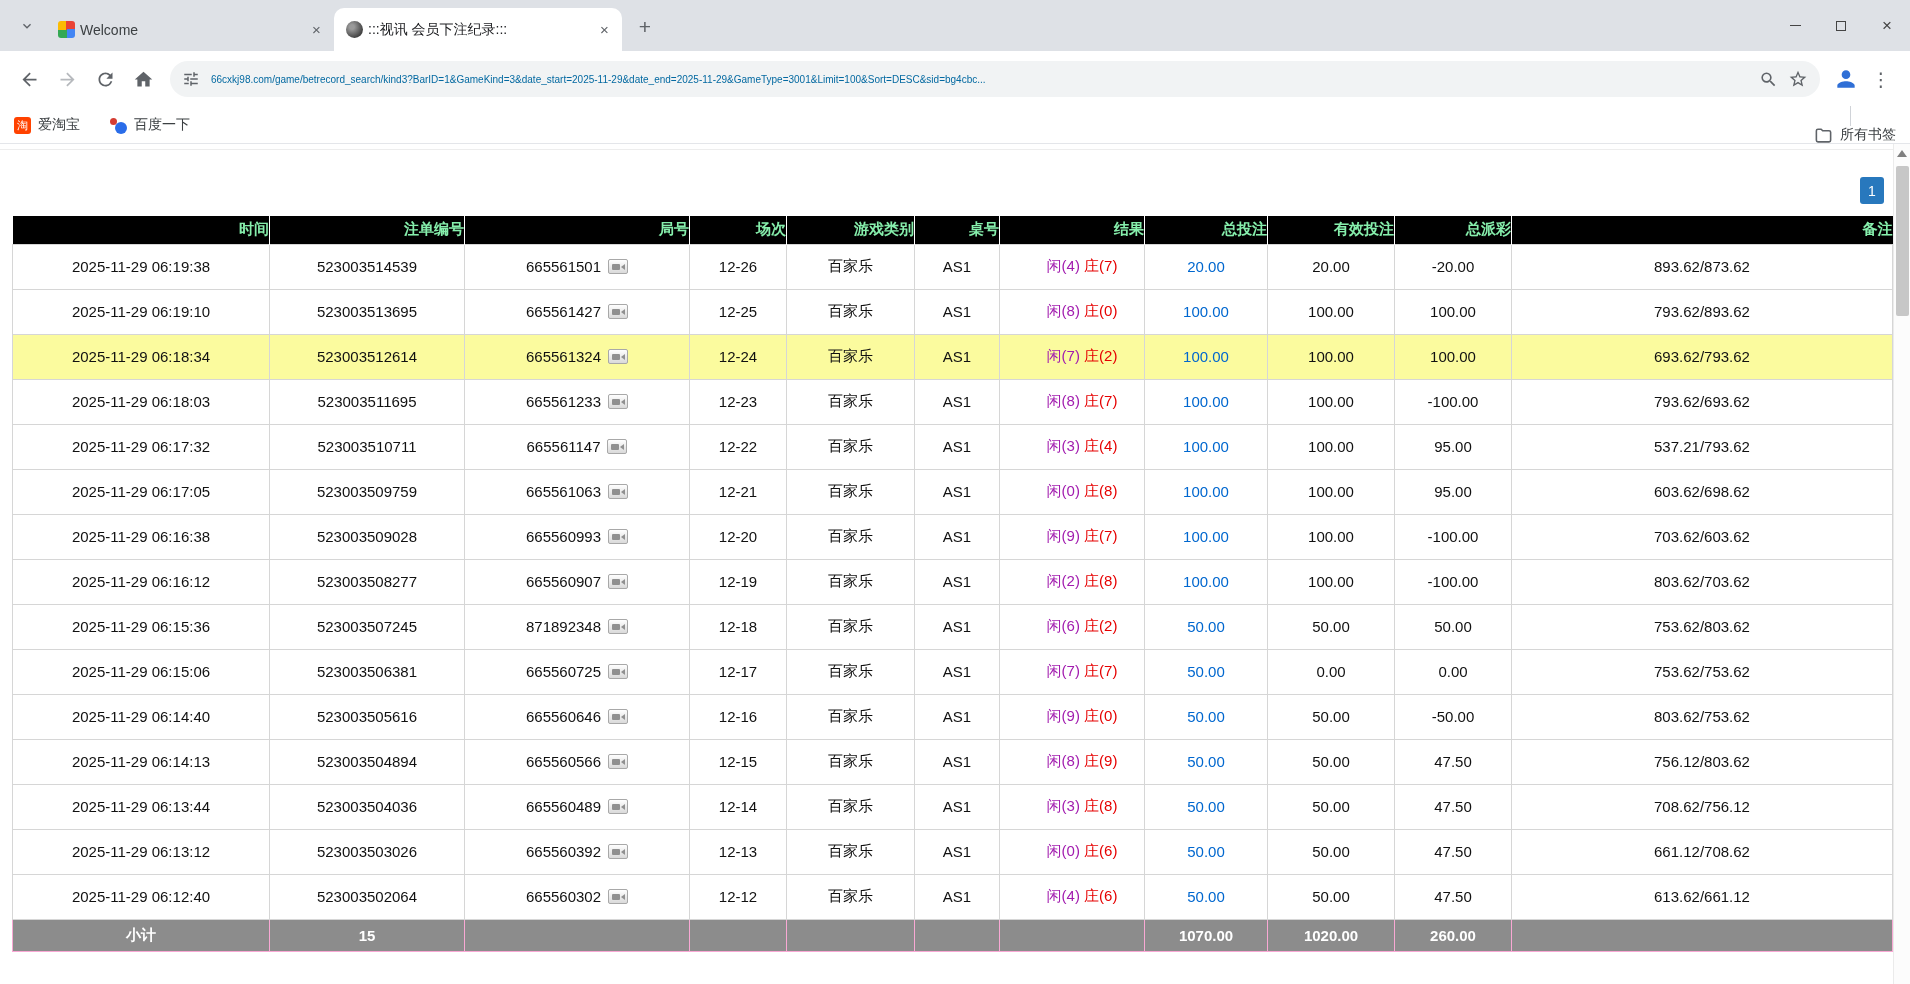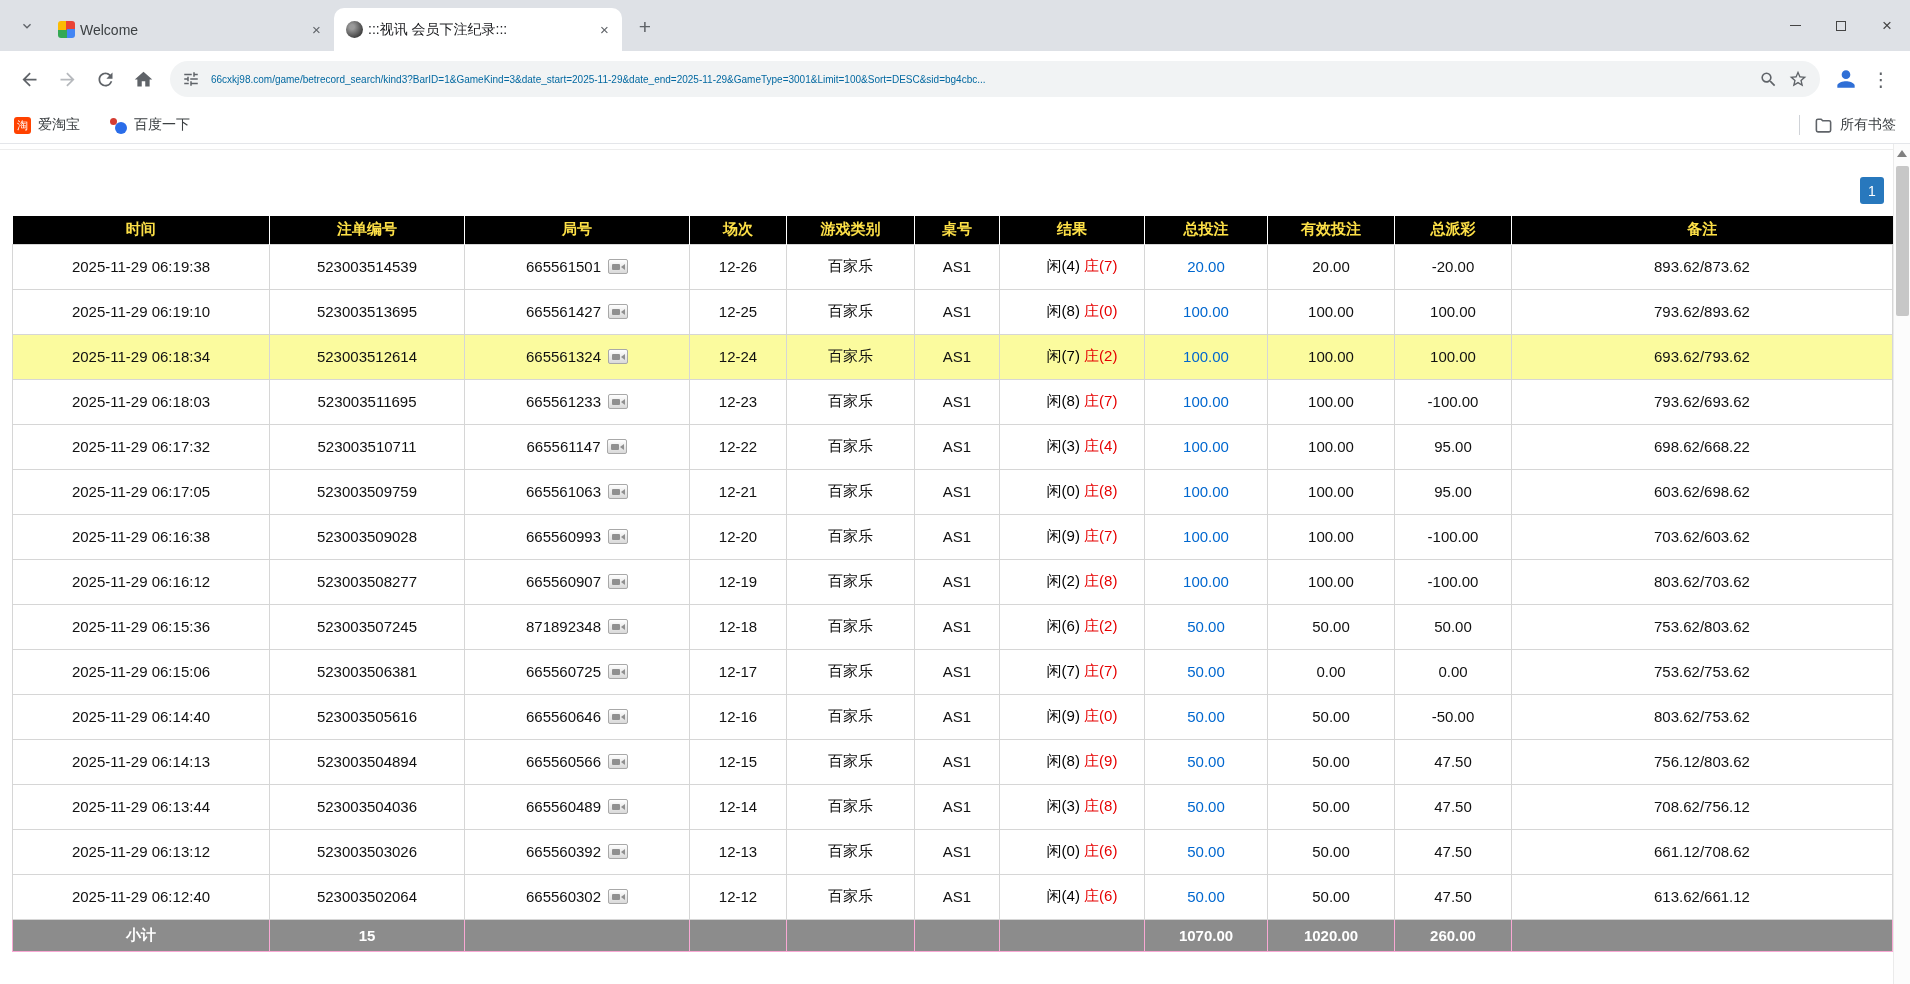--- a/index.html
+++ b/index.html
@@ -33,36 +33,36 @@
   .avatar { width:36px; height:36px; display:flex; align-items:center; justify-content:center; border-radius:50%; flex:none; }
   .kebab { width:34px; height:36px; display:flex; align-items:center; justify-content:center; font-size:19px; color:#5f6368; flex:none; letter-spacing:0; }
 
   
   .bookmarks { height:37px; background:#fff; display:flex; align-items:center; padding:0 10px 0 14px; border-bottom:1px solid #e4e6ea; }
   .bm { display:flex; align-items:center; gap:7px; font-size:14px; color:#3c4043; margin-right:30px; }
   .tb-icon { width:17px; height:17px; border-radius:3px; background:#ff4200; color:#fff; font-size:11px; display:flex; align-items:center; justify-content:center; }
   .bd-icon { width:17px; height:17px; position:relative; }
   .bd-icon::before { content:""; position:absolute; left:0; top:1px; width:7px; height:7px; border-radius:50%; background:#d43d33; }
   .bd-icon::after { content:""; position:absolute; right:0; bottom:0; width:12px; height:12px; border-radius:50%; background:#2a6de9; }
-  .bm-right { margin-left:auto; display:flex; align-items:center; }
+  .bm-right { margin-left:auto; display:flex; align-items:center;flex-direction:column; }
   .vdiv { width:1px; height:20px; background:#d0d3d8; margin-right:14px; }
   .allbm { display:flex; align-items:center; gap:7px; font-size:14px; color:#3c4043; margin-right:4px; }
 
   
   .content { position:relative; height:840px; background:#fff; }
   .topline { position:absolute; top:5px; left:0; right:17px; border-top:1px solid #ededed; }
   .pager { position:absolute; top:33px; right:26px; min-width:24px; height:27px; padding:0 5px; background:#2878bd; color:#fff; font-size:14px; display:flex; align-items:center; justify-content:center; border-radius:3px; }
 
   table.bet { position:absolute; top:72px; left:12px; width:1880px; border-collapse:collapse; table-layout:fixed; font-size:15px; }
-  table.bet th { background:#000; color:#fde047; height:28px; font-weight:bold; font-size:15px; border-left:1px solid #fff; }
+  table.bet th { background:#000; color:#86efac; height:28px; font-weight:bold; font-size:15px; border-left:1px solid #fff;text-align:right; }
   table.bet th:first-child { border-left:none; }
   table.bet td { height:45px; border:1px solid #d6d6d6; text-align:center; background:#fff; color:#111; overflow:hidden; white-space:nowrap; }
   tr.hl td { background:#fbfb9e; }
   .bet-link { color:#0067cf; cursor:pointer; }
-  .res-p { color:#000000;padding-left:20px; }
+  .res-p { color:#a21caf;padding-left:20px; }
   .res-b { color:#e60000; }
   td.neg { color:#e60000; }
   tr.foot td { background:#8c8c8c; color:#fff; height:32px; border:1px solid #f9a8d4; font-weight:bold; }
 
   .replay { display:inline-block; width:20px; height:15px; margin-left:7px; vertical-align:-2px; border:1px solid #a8a8a8; border-radius:2px; background:linear-gradient(#fefefe,#dadada); position:relative; }
   .replay::before { content:""; position:absolute; left:3px; top:4px; width:8px; height:6px; background:#909090; border-radius:1px; }
   .replay::after { content:""; position:absolute; right:2px; top:4px; width:0; height:0; border-right:4px solid #909090; border-top:3px solid transparent; border-bottom:3px solid transparent; }
 
   
   .scrollbar { position:absolute; top:0; right:0; width:17px; height:100%; background:#fcfcfc; border-left:1px solid #ebebeb; }
@@ -257,21 +257,21 @@
             <td>2025-11-29 06:17:32</td>
             <td>523003510711</td>
             <td><span>665561147</span><span class="replay"></span></td>
             <td>12-22</td>
             <td>百家乐</td>
             <td>AS1</td>
             <td><span class="res-p">闲(3)</span> <span class="res-b">庄(4)</span></td>
             <td><span class="bet-link">100.00</span></td>
             <td>100.00</td>
             <td>95.00</td>
-            <td>698.62/668.22</td>
+            <td>537.21/793.62</td>
           </tr>
           <tr>
             <td>2025-11-29 06:17:05</td>
             <td>523003509759</td>
             <td><span>665561063</span><span class="replay"></span></td>
             <td>12-21</td>
             <td>百家乐</td>
             <td>AS1</td>
             <td><span class="res-p">闲(0)</span> <span class="res-b">庄(8)</span></td>
             <td><span class="bet-link">100.00</span></td>

